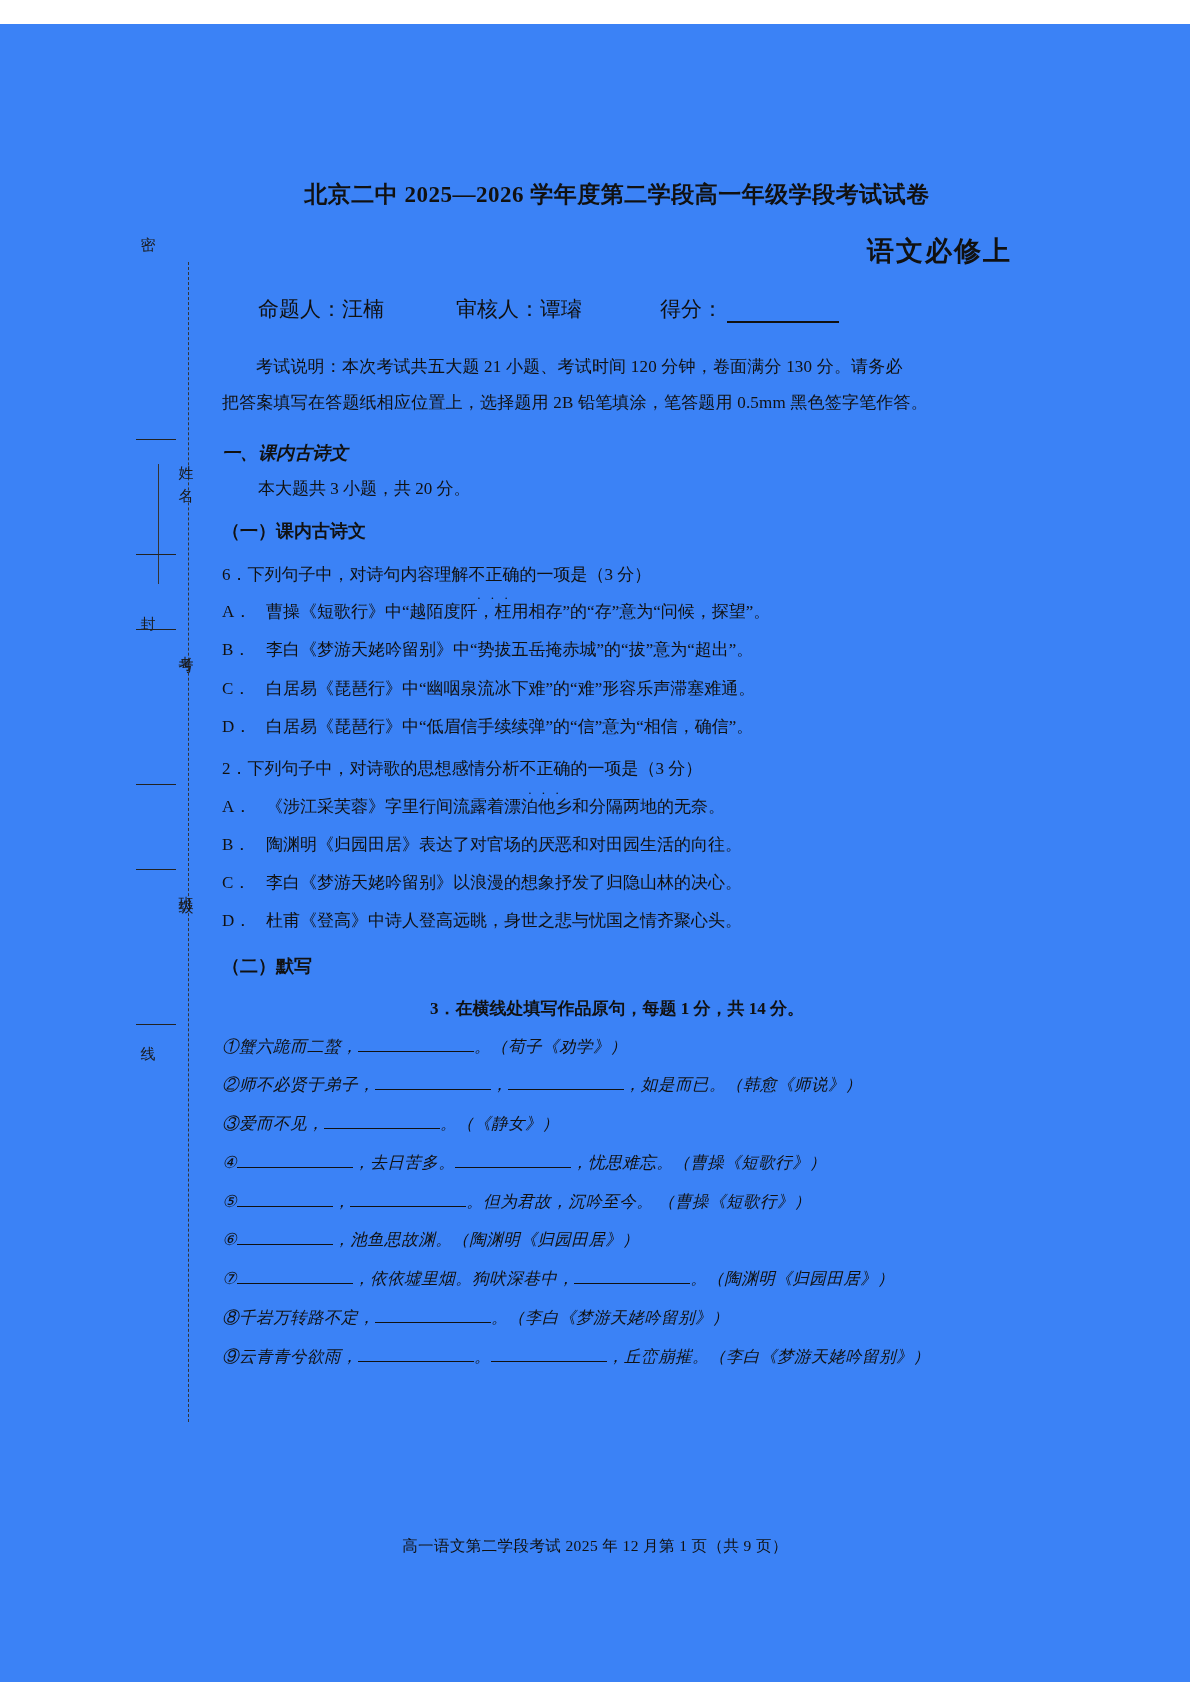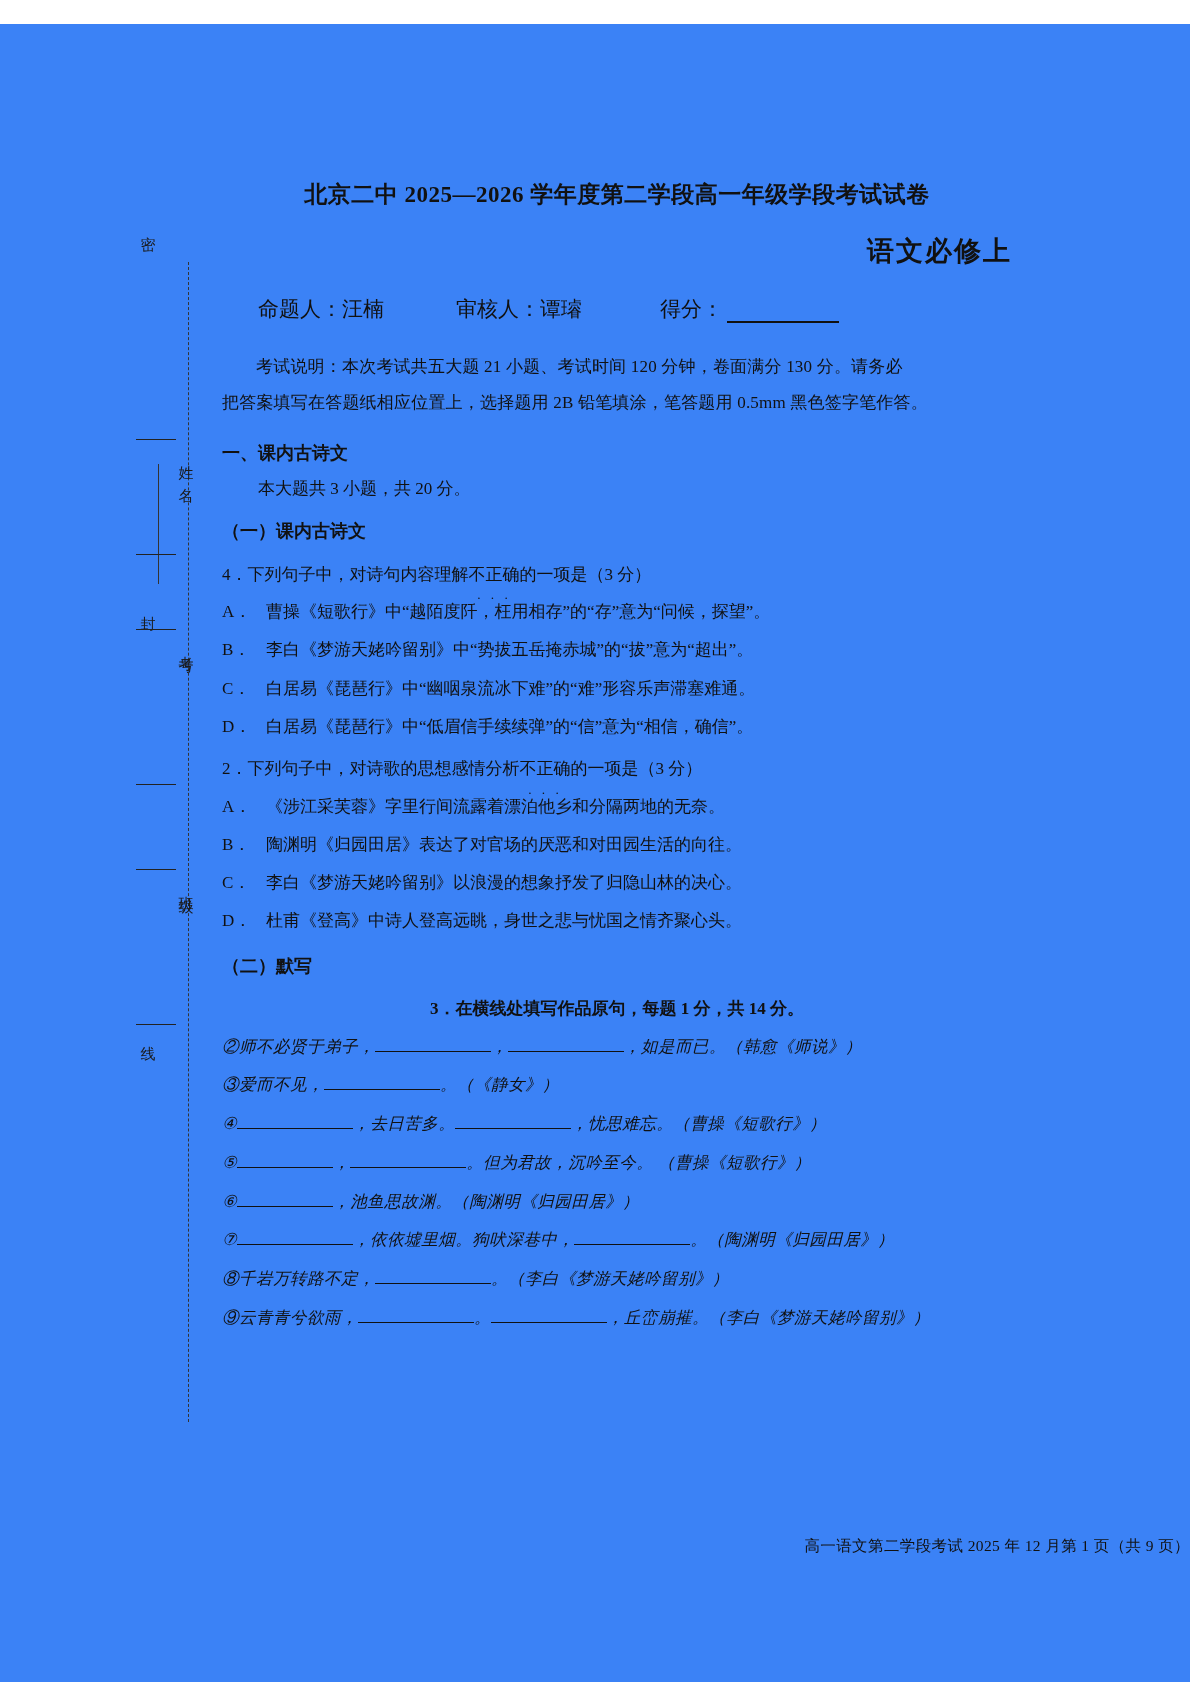--- a/index.html
+++ b/index.html
@@ -121,20 +121,21 @@
     text-align: justify;
     letter-spacing: 0.2px;
   }
   .instructions .indent { display: inline-block; width: 34px; }
 
   .sec-head {
     font-size: 18px;
     font-weight: bold;
     margin-top: 14px;
     line-height: 2.0;
+    font-style: italic;
   }
   .sec-note {
     font-size: 17px;
     line-height: 2.1;
     padding-left: 36px;
   }
   .subsec-head {
     font-size: 18px;
     font-weight: bold;
     line-height: 2.2;
@@ -186,21 +187,21 @@
     vertical-align: baseline;
   }
   .b-sm { width: 96px; }
   .b-md { width: 116px; }
 
   .footer {
     position: absolute;
     left: 0;
     top: 1512px;
     width: 1190px;
-    text-align: right;
+    text-align: center;
     font-size: 15.5px;
     letter-spacing: 0.4px;
   }
 </style>
 </head>
 <body>
 
 <div id="page">
 
   <div id="seal-margin">
@@ -241,39 +242,40 @@
       <span class="indent"></span><span>考试说明：本次考试共五大题 21 小题、考试时间 120 分钟，卷面满分 130 分。请务必</span><br>
       <span>把答案填写在答题纸相应位置上，选择题用 2B 铅笔填涂，笔答题用 0.5mm 黑色签字笔作答。</span>
     </div>
 
     <div class="sec-head">一、课内古诗文</div>
     <div class="sec-note">本大题共 3 小题，共 20 分。</div>
 
     <div class="subsec-head">（一）课内古诗文</div>
 
     <div class="q-stem">
-      <span>4．下列句子中，对诗句内容理解</span><span class="emph">不正确</span><span>的一项是（3 分）</span>
+      <span>6．下列句子中，对诗句内容理解</span><span class="emph">不正确</span><span>的一项是（3 分）</span>
     </div>
     <div class="opt"><span class="opt-letter">A．</span><span>曹操《短歌行》中“越陌度阡，枉用相存”的“存”意为“问候，探望”。</span></div>
     <div class="opt"><span class="opt-letter">B．</span><span>李白《梦游天姥吟留别》中“势拔五岳掩赤城”的“拔”意为“超出”。</span></div>
     <div class="opt"><span class="opt-letter">C．</span><span>白居易《琵琶行》中“幽咽泉流冰下难”的“难”形容乐声滞塞难通。</span></div>
     <div class="opt"><span class="opt-letter">D．</span><span>白居易《琵琶行》中“低眉信手续续弹”的“信”意为“相信，确信”。</span></div>
 
     <div class="q-stem">
       <span>2．下列句子中，对诗歌的思想感情分析</span><span class="emph">不正确</span><span>的一项是（3 分）</span>
     </div>
     <div class="opt"><span class="opt-letter">A．</span><span>《涉江采芙蓉》字里行间流露着漂泊他乡和分隔两地的无奈。</span></div>
     <div class="opt"><span class="opt-letter">B．</span><span>陶渊明《归园田居》表达了对官场的厌恶和对田园生活的向往。</span></div>
     <div class="opt"><span class="opt-letter">C．</span><span>李白《梦游天姥吟留别》以浪漫的想象抒发了归隐山林的决心。</span></div>
     <div class="opt"><span class="opt-letter">D．</span><span>杜甫《登高》中诗人登高远眺，身世之悲与忧国之情齐聚心头。</span></div>
 
     <div class="subsec-head">（二）默写</div>
     <div class="q-stem bold">3．在横线处填写作品原句，每题 1 分，共 14 分。</div>
 
     <div id="dictation-list">
+        <div class="fill-line"><span>①</span><span>蟹六跪而二螯，</span><span class="blank b-md"></span><span>。（荀子《劝学》）</span></div>
         <div class="fill-line"><span>②</span><span>师不必贤于弟子，</span><span class="blank b-md"></span><span>，</span><span class="blank b-md"></span><span>，如是而已。（韩愈《师说》）</span></div>
         <div class="fill-line"><span>③</span><span>爱而不见，</span><span class="blank b-md"></span><span>。（《静女》）</span></div>
         <div class="fill-line"><span>④</span><span class="blank b-md"></span><span>，去日苦多。</span><span class="blank b-md"></span><span>，忧思难忘。（曹操《短歌行》）</span></div>
         <div class="fill-line"><span>⑤</span><span class="blank b-sm"></span><span>，</span><span class="blank b-md"></span><span>。但为君故，沉吟至今。 （曹操《短歌行》）</span></div>
         <div class="fill-line"><span>⑥</span><span class="blank b-sm"></span><span>，池鱼思故渊。（陶渊明《归园田居》）</span></div>
         <div class="fill-line"><span>⑦</span><span class="blank b-md"></span><span>，依依墟里烟。狗吠深巷中，</span><span class="blank b-md"></span><span>。（陶渊明《归园田居》）</span></div>
         <div class="fill-line"><span>⑧</span><span>千岩万转路不定，</span><span class="blank b-md"></span><span>。（李白《梦游天姥吟留别》）</span></div>
         <div class="fill-line"><span>⑨</span><span>云青青兮欲雨，</span><span class="blank b-md"></span><span>。</span><span class="blank b-md"></span><span>，丘峦崩摧。（李白《梦游天姥吟留别》）</span></div>
       </div>
 

